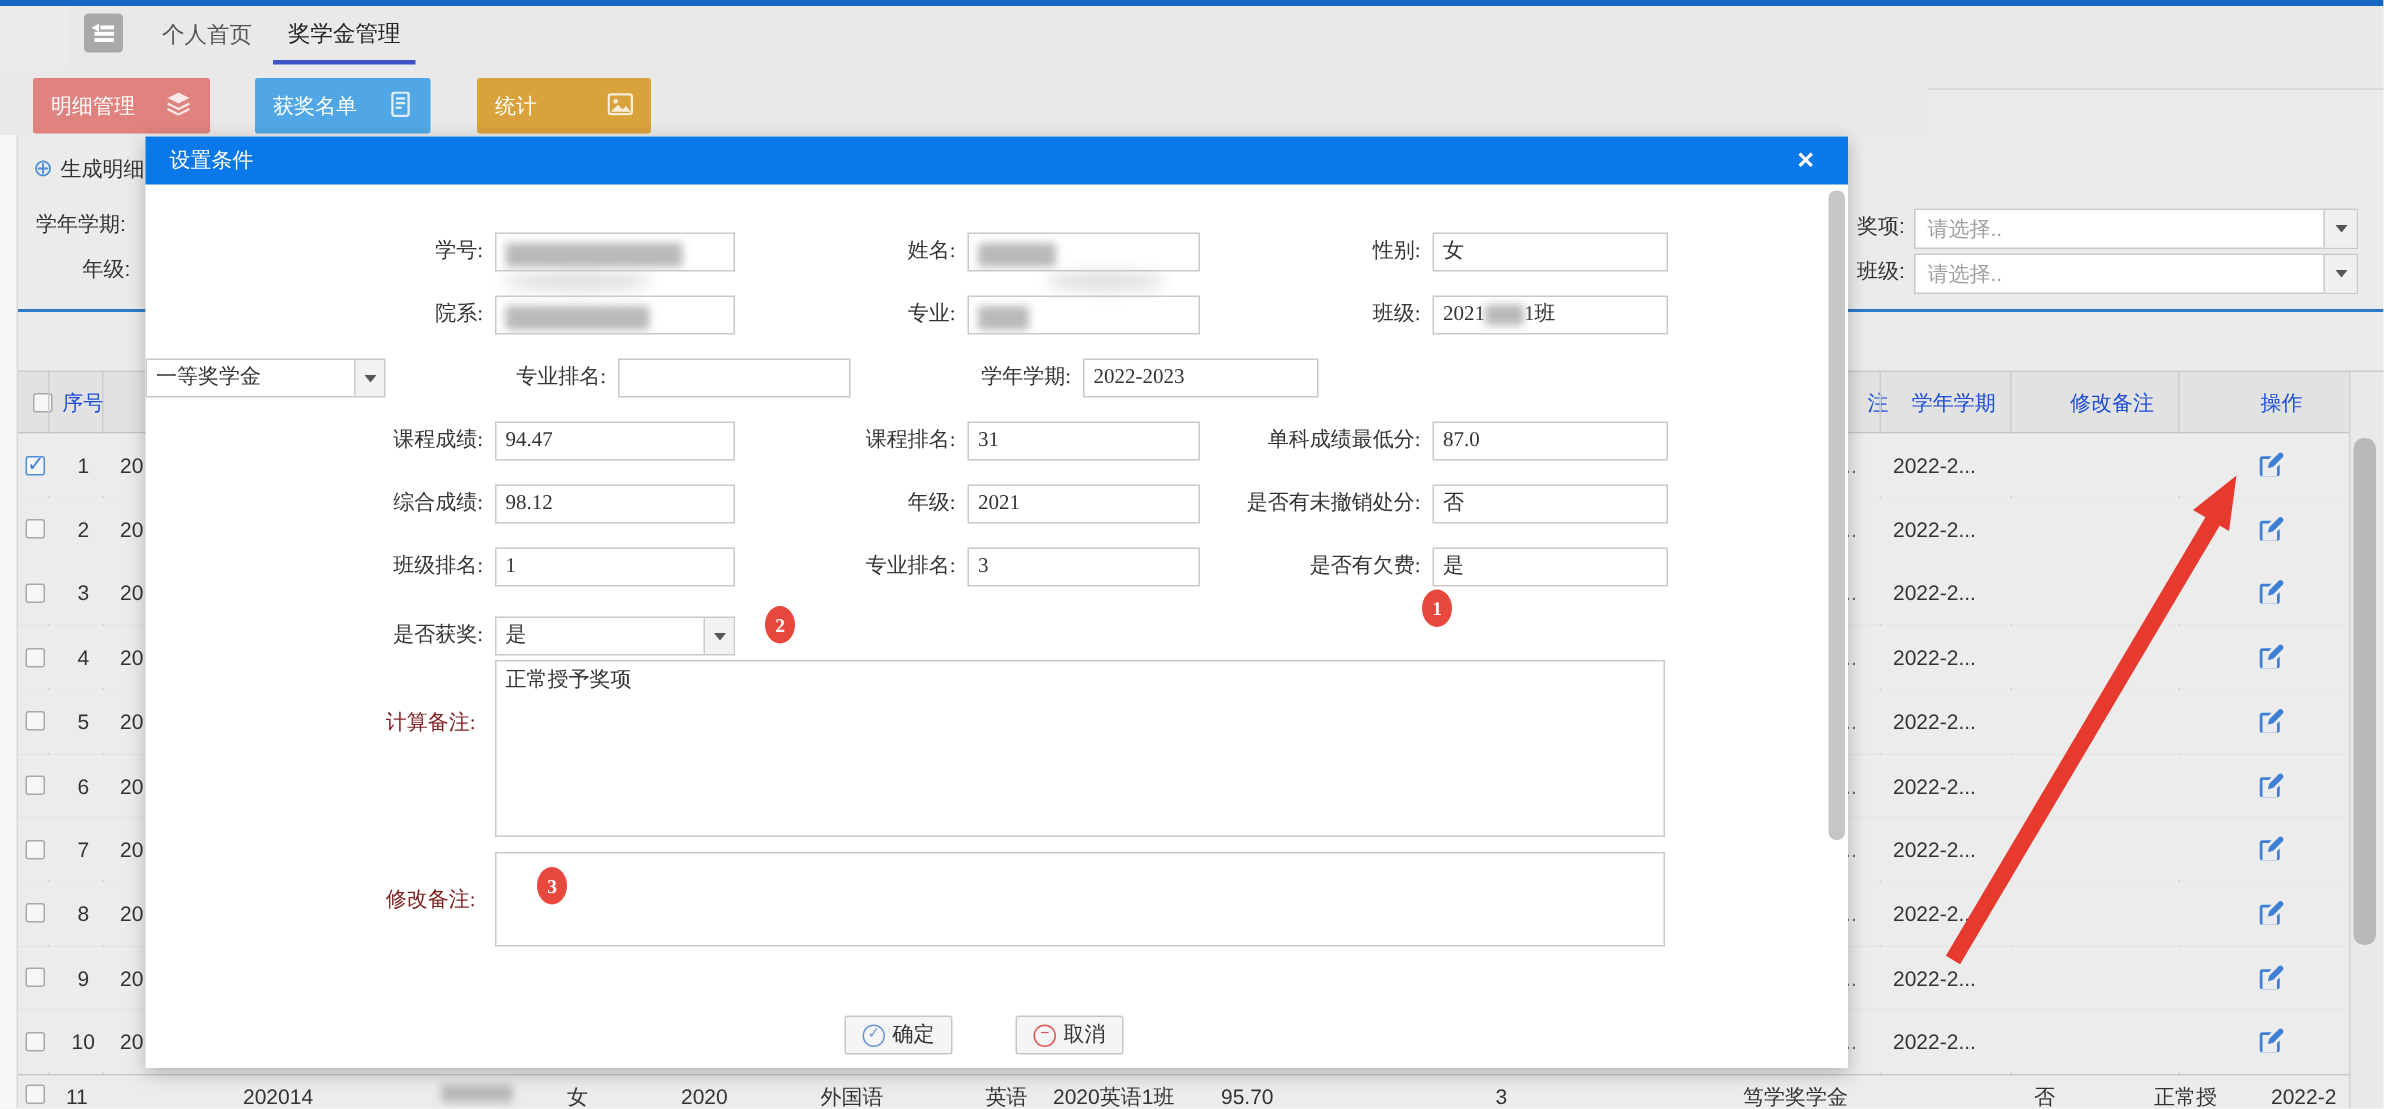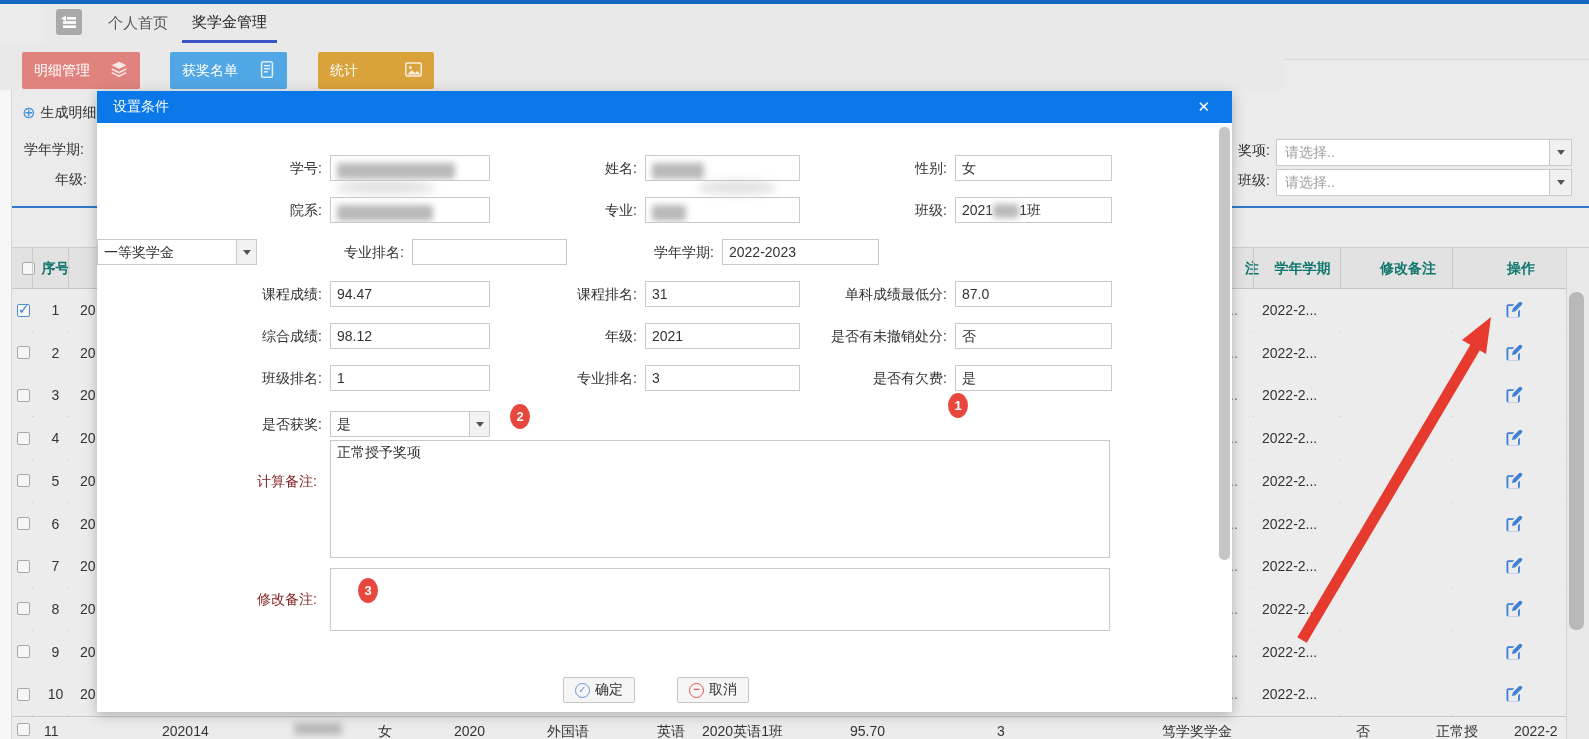--- a/index.html
+++ b/index.html
@@ -36,41 +36,41 @@
   .rfilter-label { left:1238px; width:36px; text-align:left; }
   .rfilter-box { left:1276px; width:296px; height:27px; background:#fff; border:1px solid #c9c9c9;
     display:flex; align-items:center; padding-left:8px; color:#a0a0a0; cursor:pointer; }
   .combo-side { position:absolute; right:0; top:0; bottom:0; width:22px; background:#f0f0f0;
     border-left:1px solid #c9c9c9; display:flex; align-items:center; justify-content:center; }
   .tri { width:0; height:0; border-left:4px solid transparent; border-right:4px solid transparent; border-top:5px solid #555; }
 
   
   .thead { left:12px; top:247px; width:1577px; height:42px; background:#e2e2e2;
     border-top:1px solid #cccccc; border-bottom:1px solid #c5c5c5; }
-  .th { position:absolute; top:0; height:41px; display:flex; align-items:center; justify-content:center; color:#0f766e;font-weight:bold; }
+  .th { position:absolute; top:0; height:41px; display:flex; align-items:center; justify-content:center; color:#1d4ed8; }
   .vline { position:absolute; top:247px; width:1px; background:#cbcbcb; height:469px; }
   .rowline { position:absolute; left:12px; width:1554px; height:1px; background:#d0d0d0; }
   .trow { position:absolute; left:12px; width:1554px; height:42px; background:#ececec; }
   .cell { position:absolute; top:0; height:42px; display:flex; align-items:center; }
   .cb { width:13px; height:13px; background:#f6f6f6; border:1px solid #a9a9a9; border-radius:2px;
     position:relative; cursor:pointer; }
   .cb.checked { border-color:#4a90d9; }
   .cb.checked::after { content:"\2713"; position:absolute; left:0px; top:-4px; color:#3f7fd6; font-size:14px; font-weight:bold; }
   .editicon { width:20px; height:20px; cursor:pointer; }
   .dots { color:#666; }
 
   .tscroll-track { left:1566px; top:248px; width:23px; height:491px; background:#e9e9e9; border-left:1px solid #d2d2d2; }
   .tscroll-thumb { left:1569px; top:292px; width:15px; height:338px; background:#b9b9b9; border-radius:7px; }
 
   
   .browcell { position:absolute; top:6px; white-space:nowrap; }
 
   
   .modal { left:97px; top:91px; width:1135px; height:621px; background:#fff; z-index:5;
-    box-shadow:0 3px 12px rgba(0,0,0,.25); }
+    box-shadow:0 3px 12px rgba(0,0,0,.25);font-family:Liberation Serif, serif; }
   .mhead { position:absolute; left:0; top:0; width:100%; height:32px; background:#0a78e8; color:#fff;
     display:flex; align-items:center; padding:0 16px; font-size:14px; }
   .mclose { position:absolute; right:22px; top:7px; color:#fff; font-size:15px; font-weight:bold; cursor:pointer; }
   .mscroll { position:absolute; left:1122px; top:36px; width:11px; height:433px; background:#c6c6c6; border-radius:5px; }
 
   .frow { position:absolute; left:0; display:flex; height:26px; }
   .flab { text-align:right; padding-right:8px; line-height:26px; color:#333; white-space:nowrap; }
   .w-lab1 { width:233px; } .w-lab2 { width:155px; } .w-lab3 { width:155px; }
   .finp { height:26px; border:1px solid #c9c9c9; background:#fff; padding:0 6px; line-height:24px;
     position:relative; overflow:hidden; white-space:nowrap; }
@@ -352,21 +352,21 @@
 <div class="abs trow" style="top:716px; height:23px; border-top:1px solid #c9c9c9;">
   <span class="cb browcell" style="left:5px;"></span>
   <span class="browcell" style="left:32px;">11</span>
   <span class="browcell" style="left:150px;">202014</span>
   <span class="blur browcell" style="left:282px; width:48px; height:12px;"></span>
   <span class="browcell" style="left:366px;">女</span>
   <span class="browcell" style="left:442px;">2020</span>
   <span class="browcell" style="left:535px;">外国语</span>
   <span class="browcell" style="left:645px;">英语</span>
   <span class="browcell" style="left:690px;">2020英语1班</span>
-  <span class="browcell" style="left:802px;margin-left:36px;">95.70</span>
+  <span class="browcell" style="left:802px;">95.70</span>
   <span class="browcell" style="left:985px;">3</span>
   <span class="browcell" style="left:1150px;">笃学奖学金</span>
   <span class="browcell" style="left:1344px;">否</span>
   <span class="browcell" style="left:1424px;">正常授</span>
   <span class="browcell" style="left:1502px;">2022-2</span>
 </div>
 
 <div class="abs tscroll-track"></div>
 <div class="abs tscroll-thumb"></div>
 

